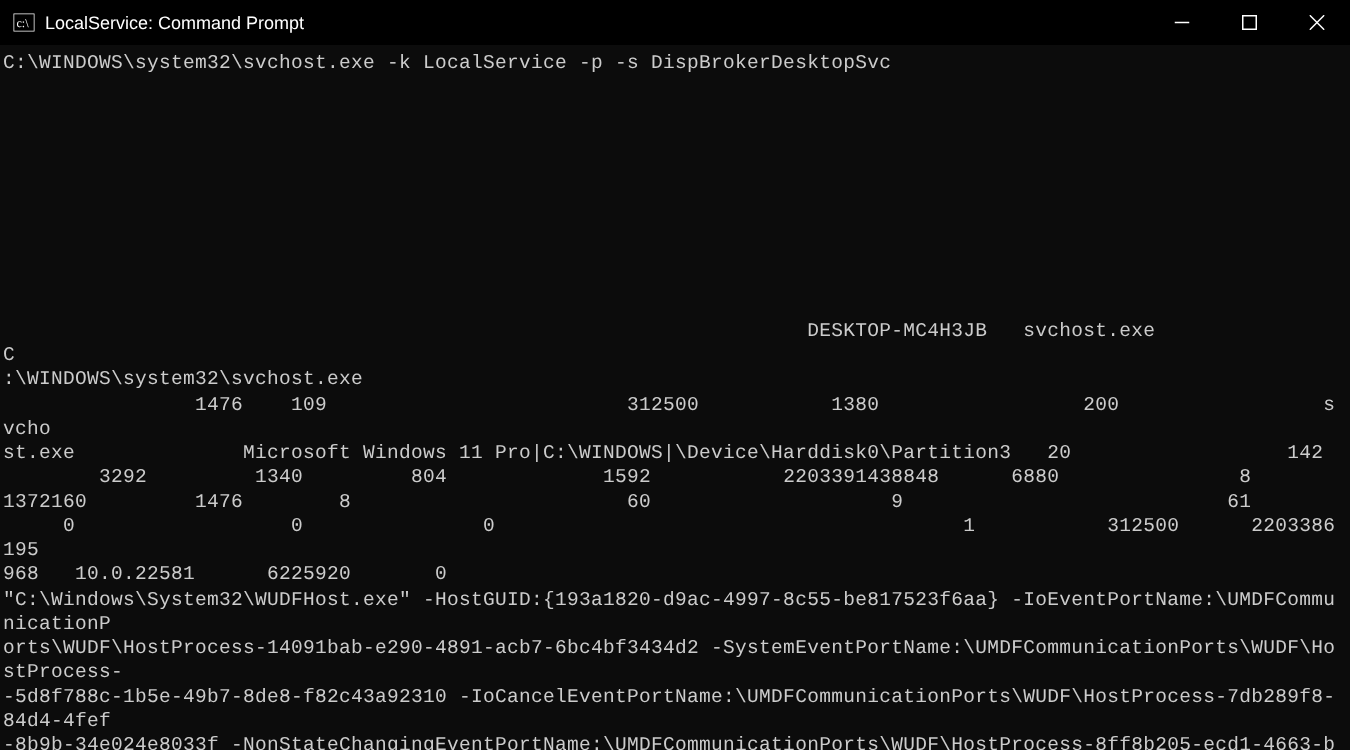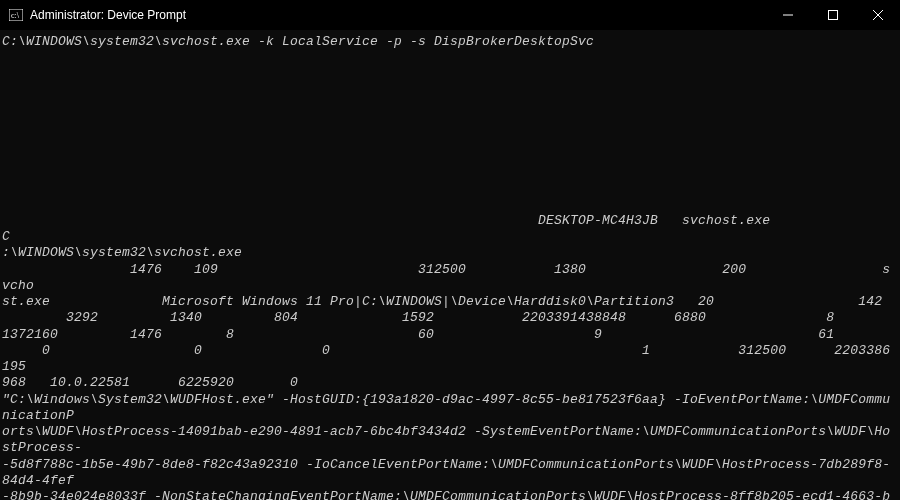--- a/index.html
+++ b/index.html
@@ -54,34 +54,33 @@
     }
     .terminal {
       padding: 4px 6px 4px 2px;
       white-space: pre-wrap;
       word-break: break-all;
       line-height: 1.25;
       letter-spacing: 0.2px;
     }
     .line {
       display: block;
-      font-style: italic;
     }
   </style>
 </head>
 <body>
 
 <div class="titlebar">
   <span class="titlebar-icon">
     <svg width="14" height="12" viewBox="0 0 14 12">
       <rect x="0" y="0" width="14" height="12" fill="none" stroke="#ffffff" stroke-width="1"></rect>
       <text x="2" y="9" font-size="8" fill="#ffffff" font-family="Consolas">c:\</text>
     </svg>
   </span>
-  <span class="titlebar-title">Administrator: Device Prompt</span>
+  <span class="titlebar-title">LocalService: Command Prompt</span>
   <div class="window-controls">
     <div class="win-btn">
       <svg width="10" height="10" viewBox="0 0 10 10">
           <line x1="0" y1="5" x2="10" y2="5" stroke="#ffffff" stroke-width="1"></line>
         </svg>
     </div>
     <div class="win-btn">
       <svg width="10" height="10" viewBox="0 0 10 10">
           <rect x="0.5" y="0.5" width="9" height="9" fill="none" stroke="#ffffff" stroke-width="1"></rect>
         </svg>

